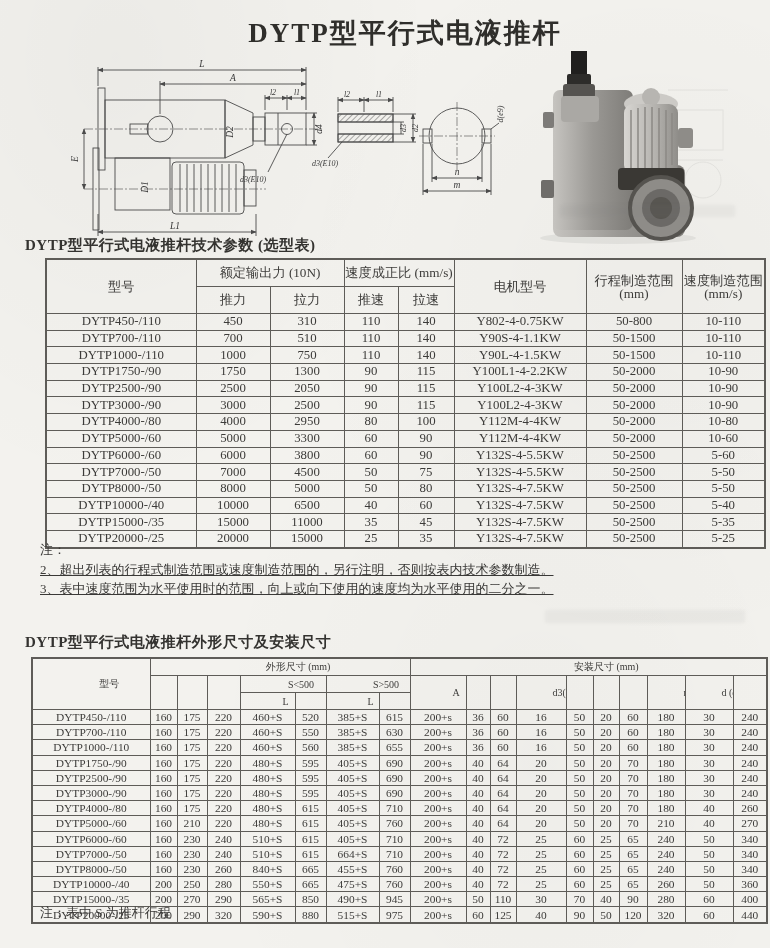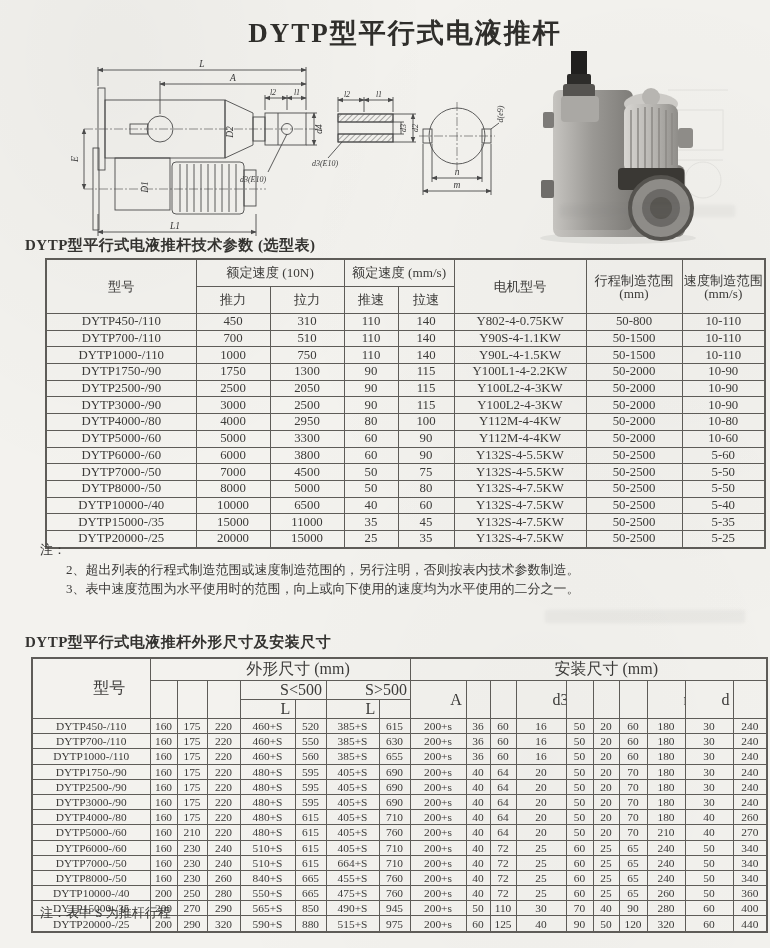--- a/index.html
+++ b/index.html
@@ -32,30 +32,30 @@
   .tbl th,.tbl td{
     border:1px solid var(--border); font-weight:normal; text-align:center;
     vertical-align:middle; padding:0; overflow:hidden; white-space:nowrap;
     color:var(--ink);
   }
   .tbl{border:2px solid var(--border);}
   .t1{left:45px; top:258px; width:719px; font-size:13px;}
   .t1 thead th{height:26px; font-size:13.2px;}
   .t1 tbody td{height:15.7px; font-size:12.8px;}
   .t2{left:31px; top:657px; width:735px; font-size:11.8px;}
-  .t2 thead th{height:16px; font-size:16px;padding-left:36px;}
+  .t2 thead th{height:16px; font-size:10px;padding-left:36px;}
   .t2 tbody td{height:14.2px; font-size:11.4px;}
   .two-line div{line-height:13px;}
   .notes{
     position:absolute; left:40px; top:540px; width:708px;
     font-size:13px; line-height:19.5px; color:#3a3937;
   }
   .note-line.first{display:flex;}
   .note-label{flex:0 0 auto;}
-  .note-line.item{margin-left:26px; padding-left:14px; text-indent:-14px;}
+  .note-line.item{padding-left:14px; text-indent:-14px;text-decoration:underline;}
   .footnote{position:absolute; left:40px; top:904px; font-size:13px; color:#3a3937;}
   svg text{font-family:"Liberation Serif","DejaVu Serif",serif;}
   .dim{font-style:italic; font-size:9.5px; fill:#3a3a3a;}
   .dim-s{font-style:italic; font-size:8px; fill:#3a3a3a;}
 </style>
 </head>
 <body>
 
 <div class="page">
 
@@ -250,22 +250,22 @@
         <col style="width:74px">
       <col style="width:54px">
         <col style="width:56px">
         <col style="width:132px">
       <col style="width:96px">
         <col style="width:83px">
     </colgroup>
     <thead>
       <tr>
         <th rowspan="2">型号</th>
-        <th colspan="2">额定速度 (10N)</th>
-        <th colspan="2">额定速度 (mm/s)</th>
+        <th colspan="2">额定输出力 (10N)</th>
+        <th colspan="2">速度成正比 (mm/s)</th>
         <th rowspan="2">电机型号</th>
         <th rowspan="2" class="two-line">
           <div>行程制造范围</div>
           <div>(mm)</div>
         </th>
         <th rowspan="2" class="two-line">
           <div>速度制造范围</div>
           <div>(mm/s)</div>
         </th>
       </tr>

